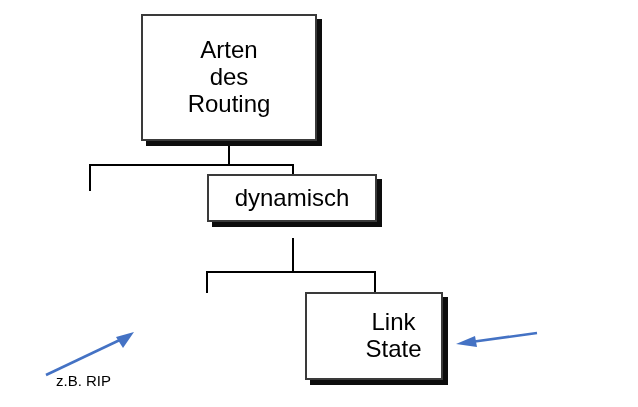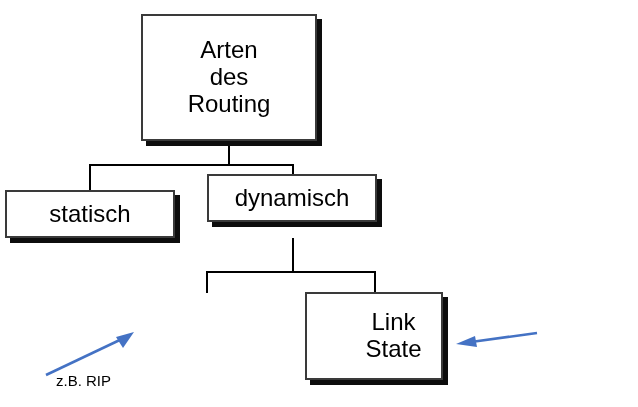--- a/index.html
+++ b/index.html
@@ -94,21 +94,20 @@
   <div class="line v" id="conn-to-dynamic"></div>
 
   <div class="line v" id="conn-dyn-down"></div>
   <div class="line h" id="conn-bar-bottom"></div>
   <div class="line v" id="conn-to-dv"></div>
   <div class="line v" id="conn-to-ls"></div>
 
   <div class="node" id="node-root">Arten
 des
 Routing</div>
-  <div class="node" id="node-static">statisch</div>
   <div class="node" id="node-dynamic">dynamisch</div>
   <div class="node" id="node-ls">Link
 State</div>
 
   <svg class="arrow-svg" id="arrow-rip-svg" viewBox="0 0 92 48">
     <line x1="2" y1="45" x2="80" y2="8" stroke="#4472c4" stroke-width="2.6" stroke-linecap="butt"></line>
     <polygon points="90,2 72,7 79,18" fill="#4472c4"></polygon>
   </svg>
   <div class="annotation" id="label-rip">z.B. RIP</div>
 

